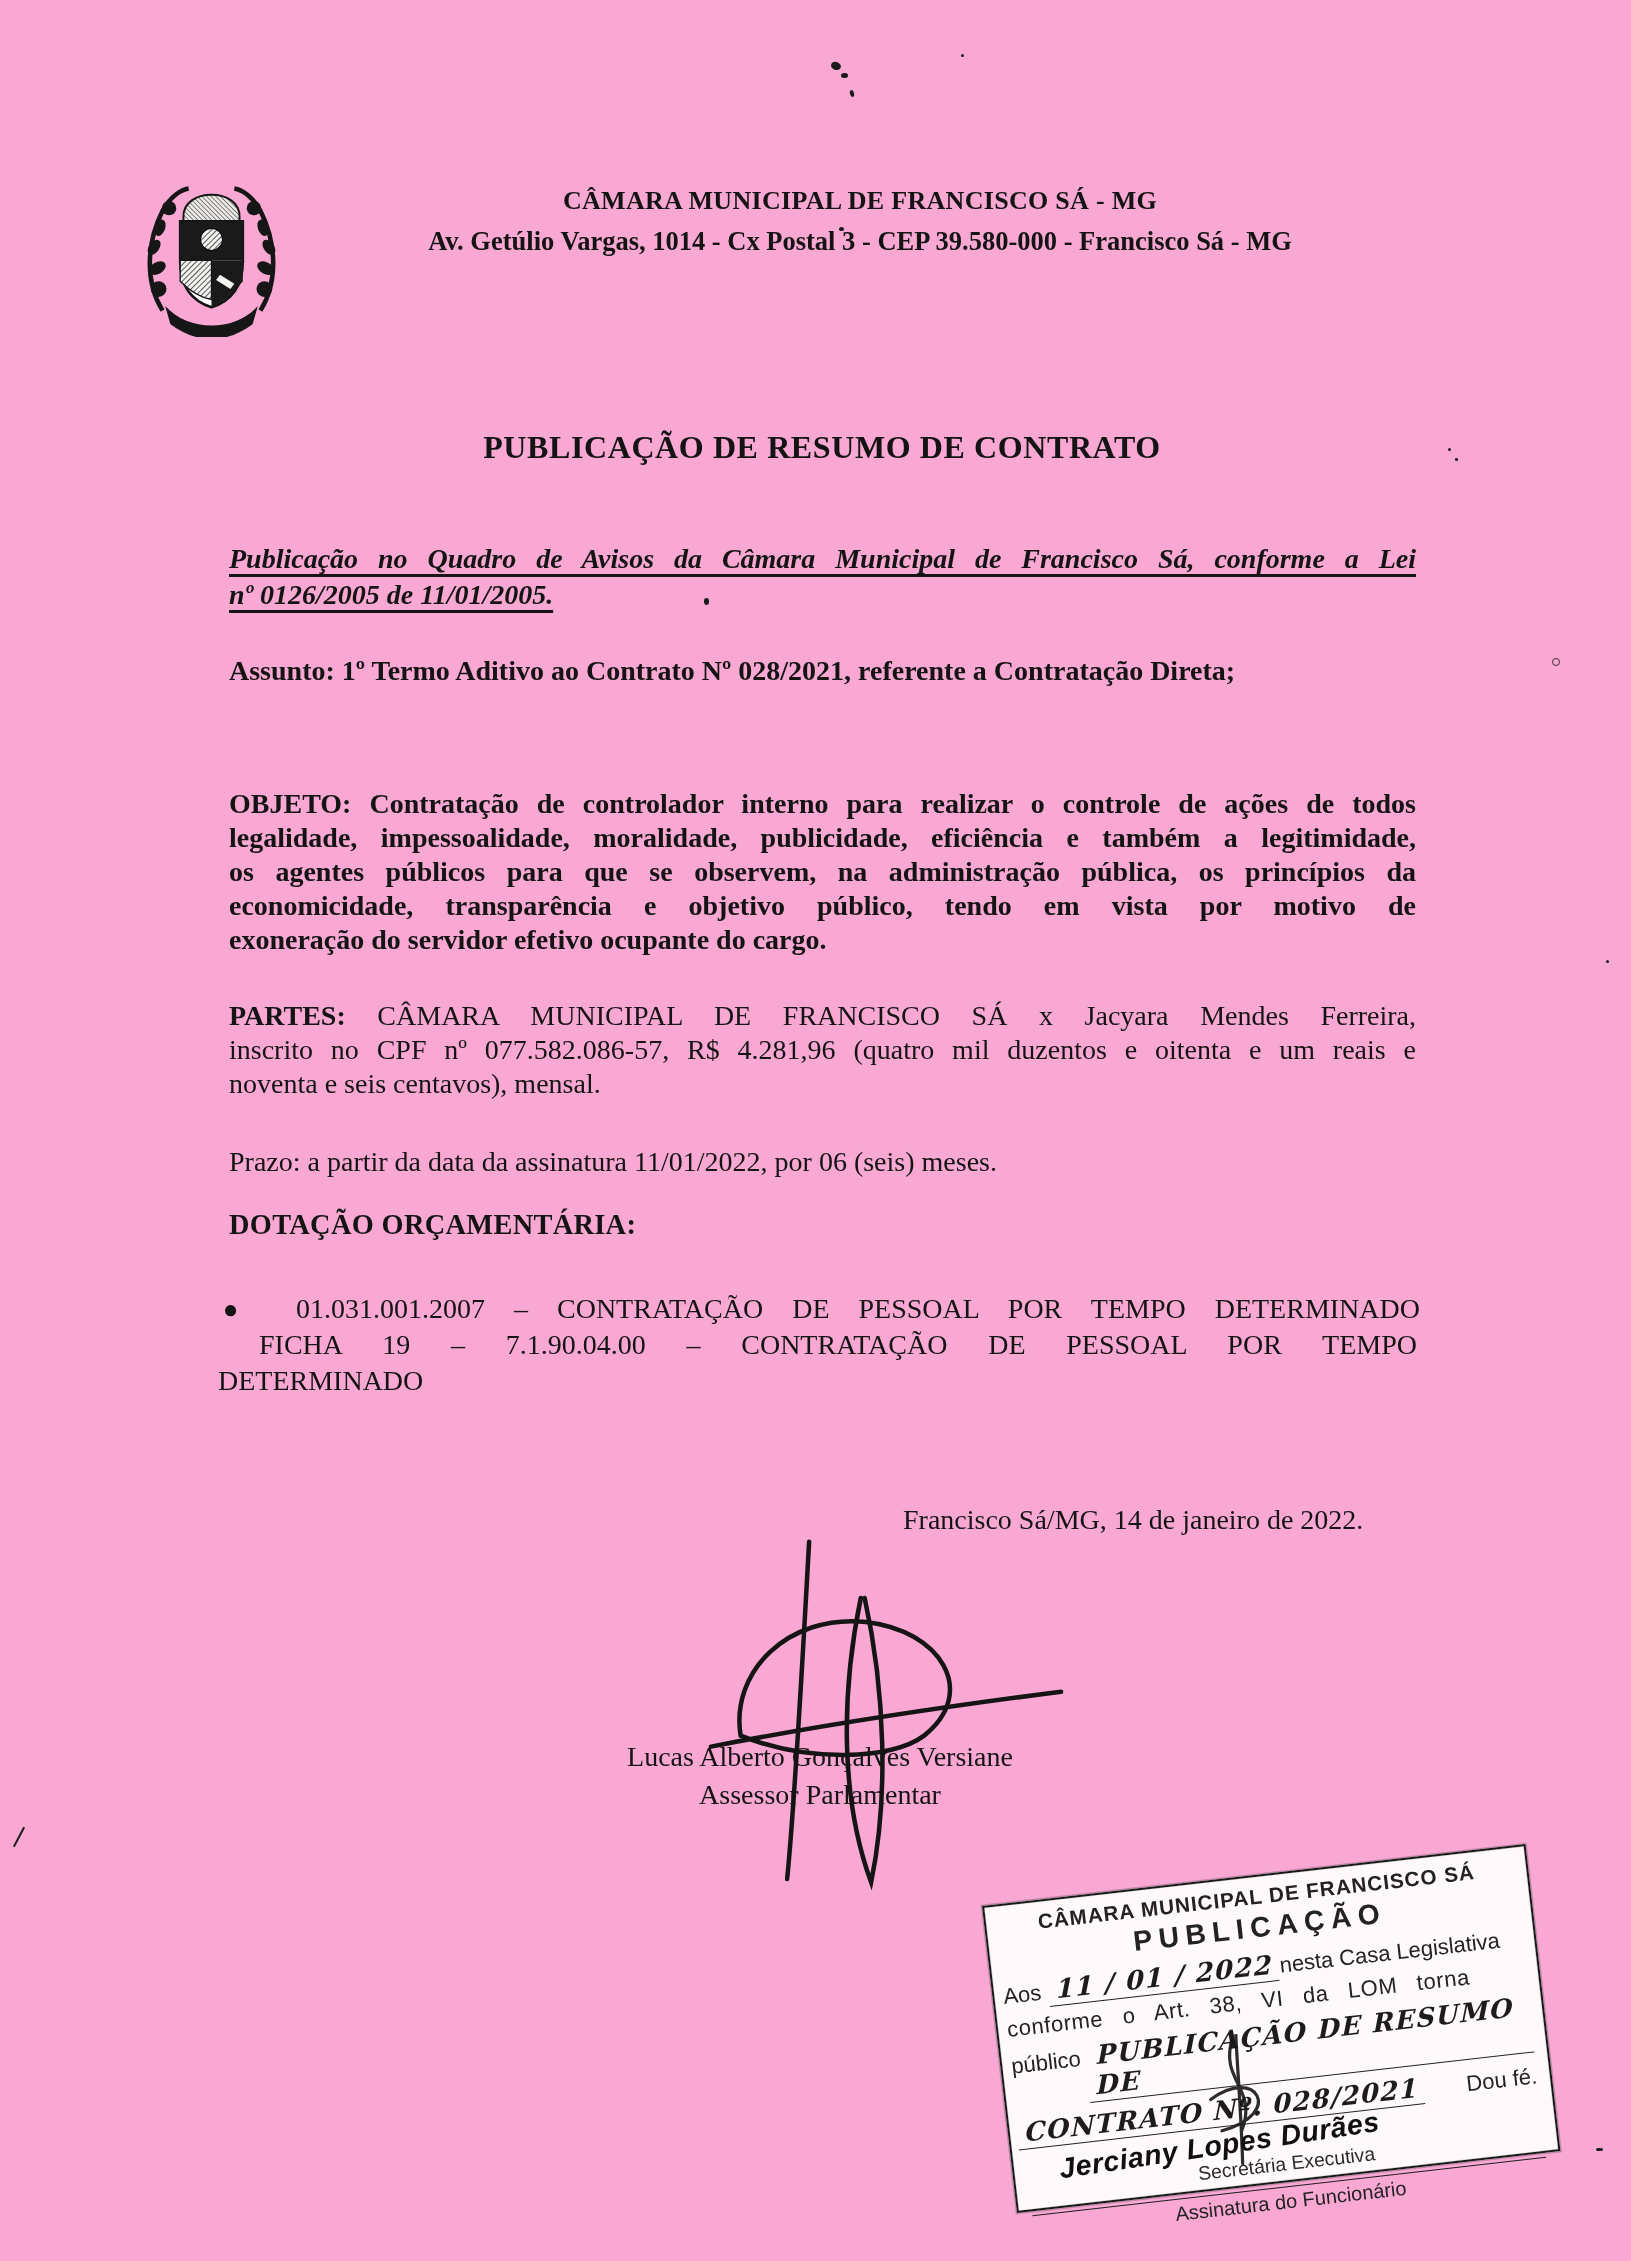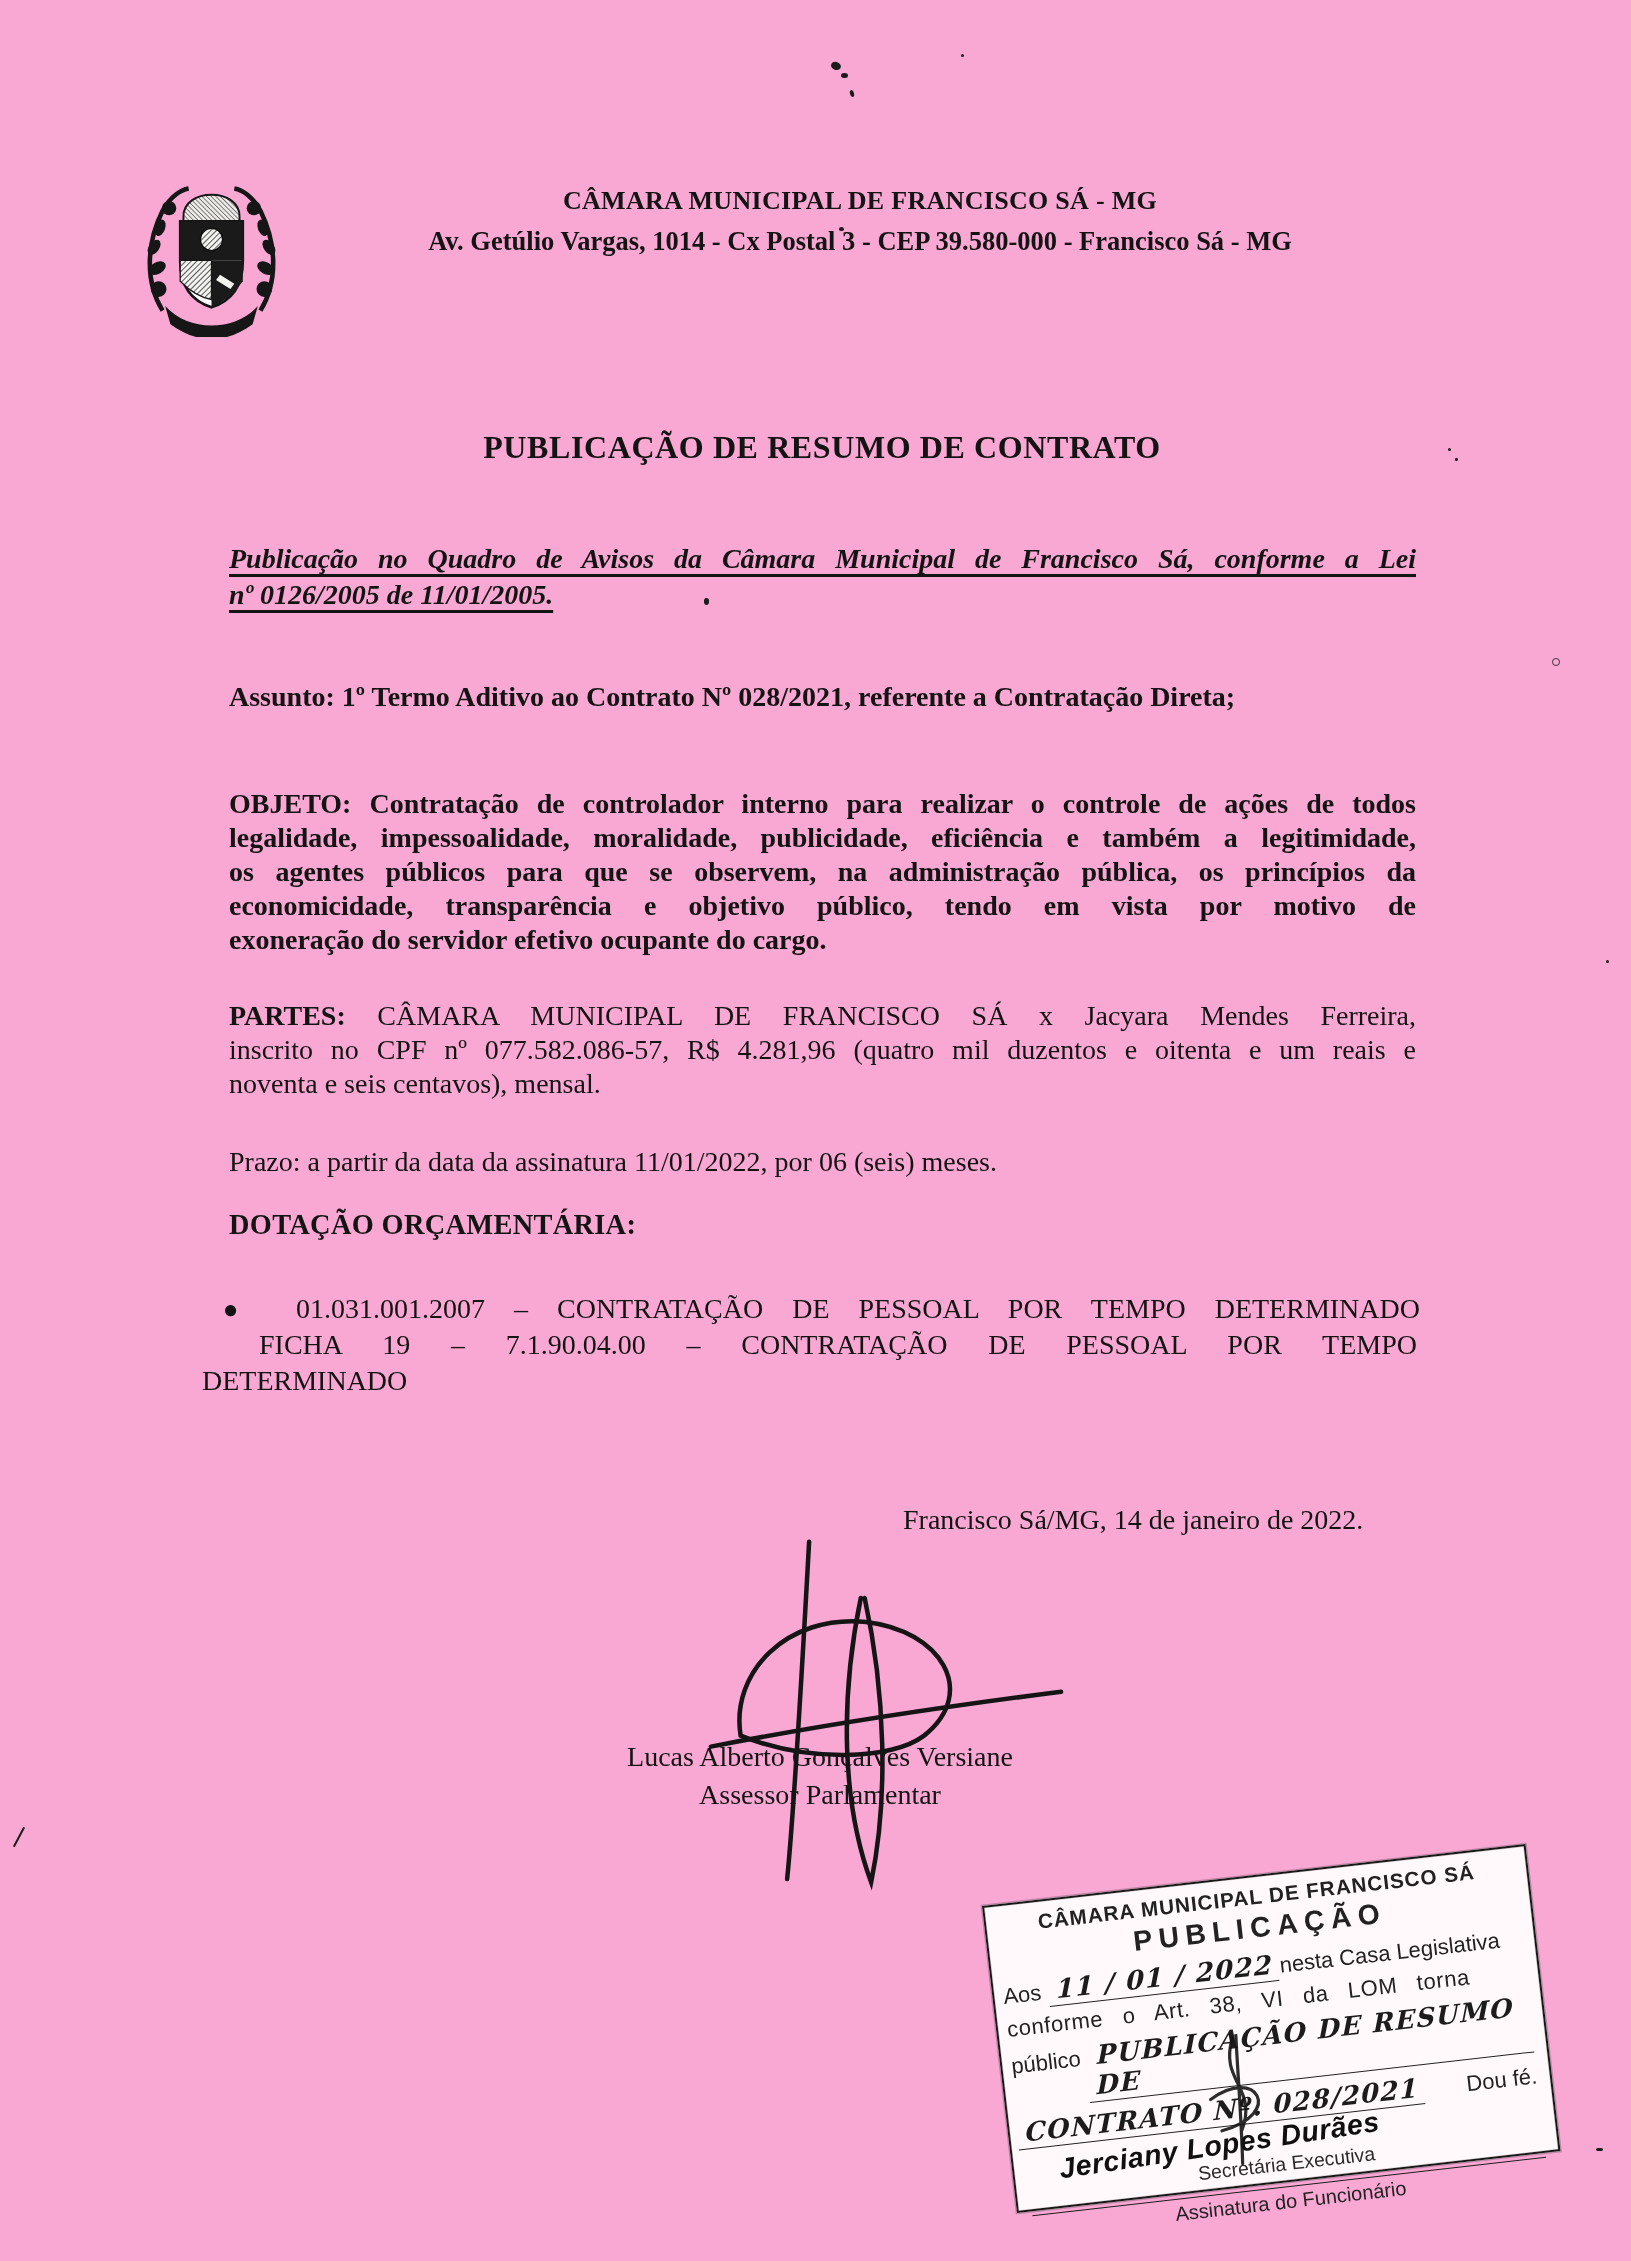--- a/index.html
+++ b/index.html
@@ -17,35 +17,35 @@
   .org-name{font-size:26px;font-weight:bold;letter-spacing:0.3px;}
   .org-address{font-size:26.5px;font-weight:bold;margin-top:10.3px;}
   
   .doc-title{position:absolute;left:0;top:429px;width:1644px;text-align:center;
     font-size:32px;font-weight:bold;letter-spacing:0.6px;}
   
   .notice{position:absolute;left:229px;top:541px;width:1187px;
     font-size:28px;font-weight:bold;line-height:36px;font-style:italic;}
   .notice .u{text-decoration:underline;text-decoration-thickness:2.6px;text-underline-offset:5.8px;}
   .jl{text-align:justify;text-align-last:justify;}
-  .assunto{position:absolute;left:229px;top:681px;width:1189px;
+  .assunto{position:absolute;left:229px;top:655px;width:1189px;
     font-size:28px;font-weight:bold;}
   .objeto{position:absolute;left:229px;top:787px;width:1187px;
     font-size:28px;font-weight:bold;line-height:34px;}
   .partes{position:absolute;left:229px;top:999px;width:1187px;
     font-size:28px;line-height:34px;}
   .partes .lbl{font-weight:bold;}
   .prazo{position:absolute;left:229px;top:1146px;width:1189px;font-size:28px;}
   .prazo .lbl{font-weight:normal;}
   .dotacao-h{position:absolute;left:229px;top:1209px;font-size:28.4px;font-weight:bold;letter-spacing:0.3px;}
   .bullet-block{position:absolute;left:202px;top:1291px;width:1217px;font-size:28px;line-height:36px;}
   .bullet-dot{position:absolute;left:20.7px;top:1.3px;font-size:26px;}
   .bl1{margin-left:94px;width:1124px;}
   .bl2{margin-left:57px;width:1158px;}
-  .bl3{margin-left:0;}
+  .bl3{margin-left:16px;}
   .dateline{position:absolute;left:903px;top:1504px;font-size:28px;}
   
   .sig-svg{position:absolute;left:614px;top:1530px;}
   .signer-name{position:absolute;left:510px;top:1741px;width:620px;text-align:center;font-size:28px;}
   .signer-role{position:absolute;left:510px;top:1779px;width:620px;text-align:center;font-size:28px;}
   
   .stamp{
     position:absolute;left:982px;top:1906px;width:547px;height:309px;
     border:2.6px solid #181818;
     box-shadow:0 0 0 1.3px rgba(30,30,30,.25), inset 0 0 0 0.6px rgba(30,30,30,.2);

